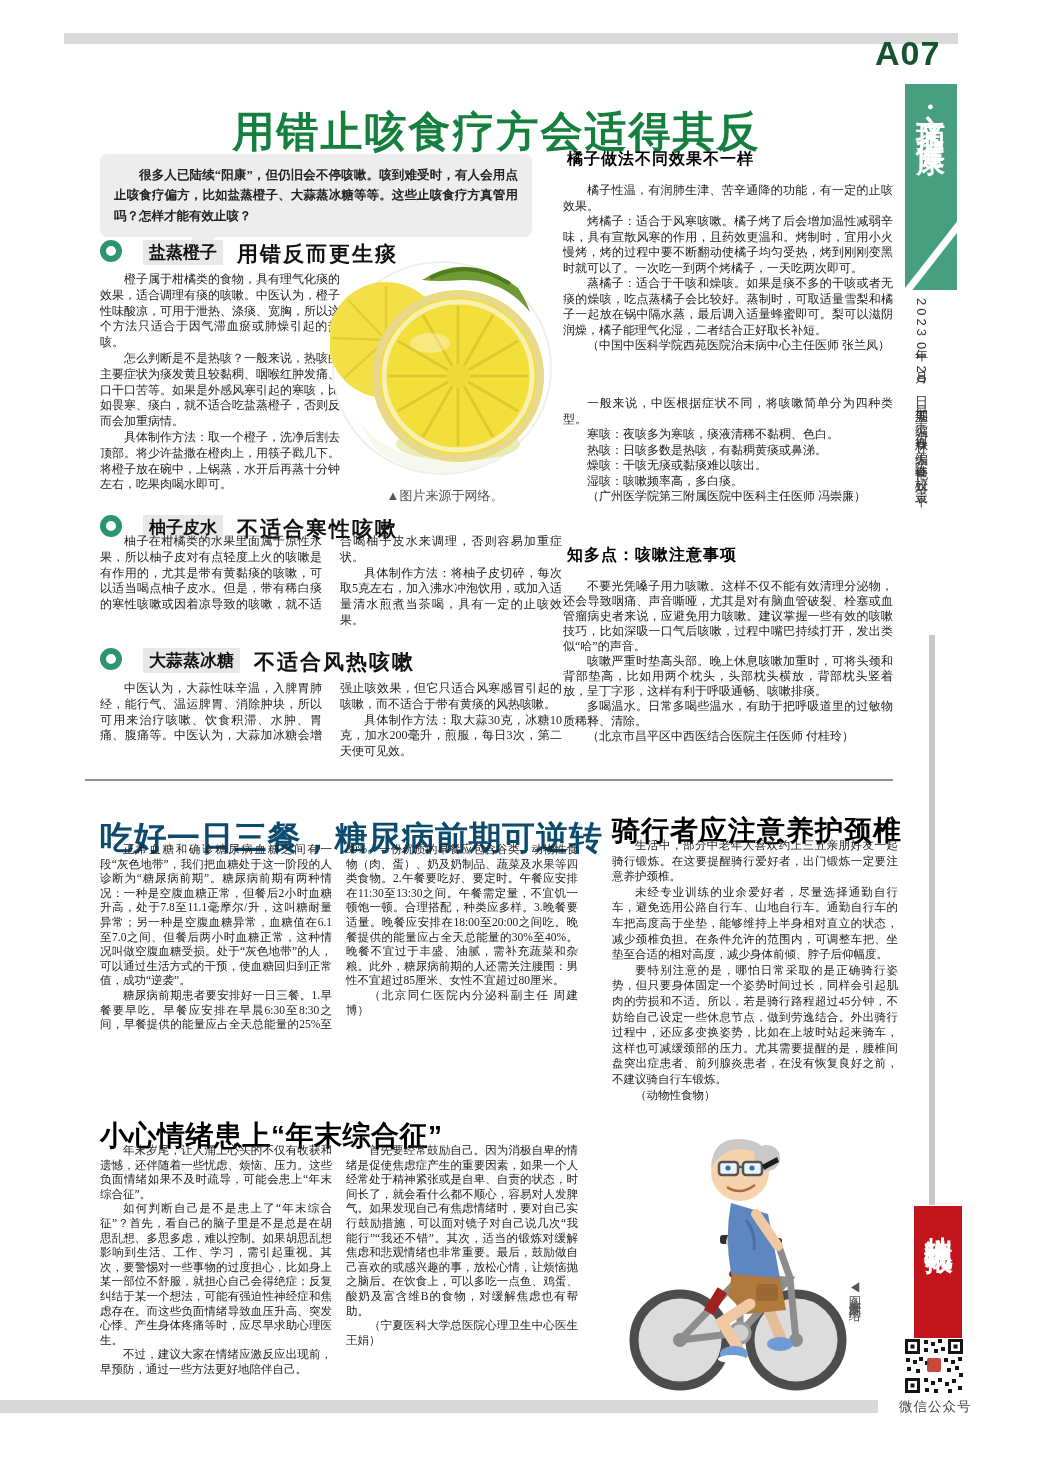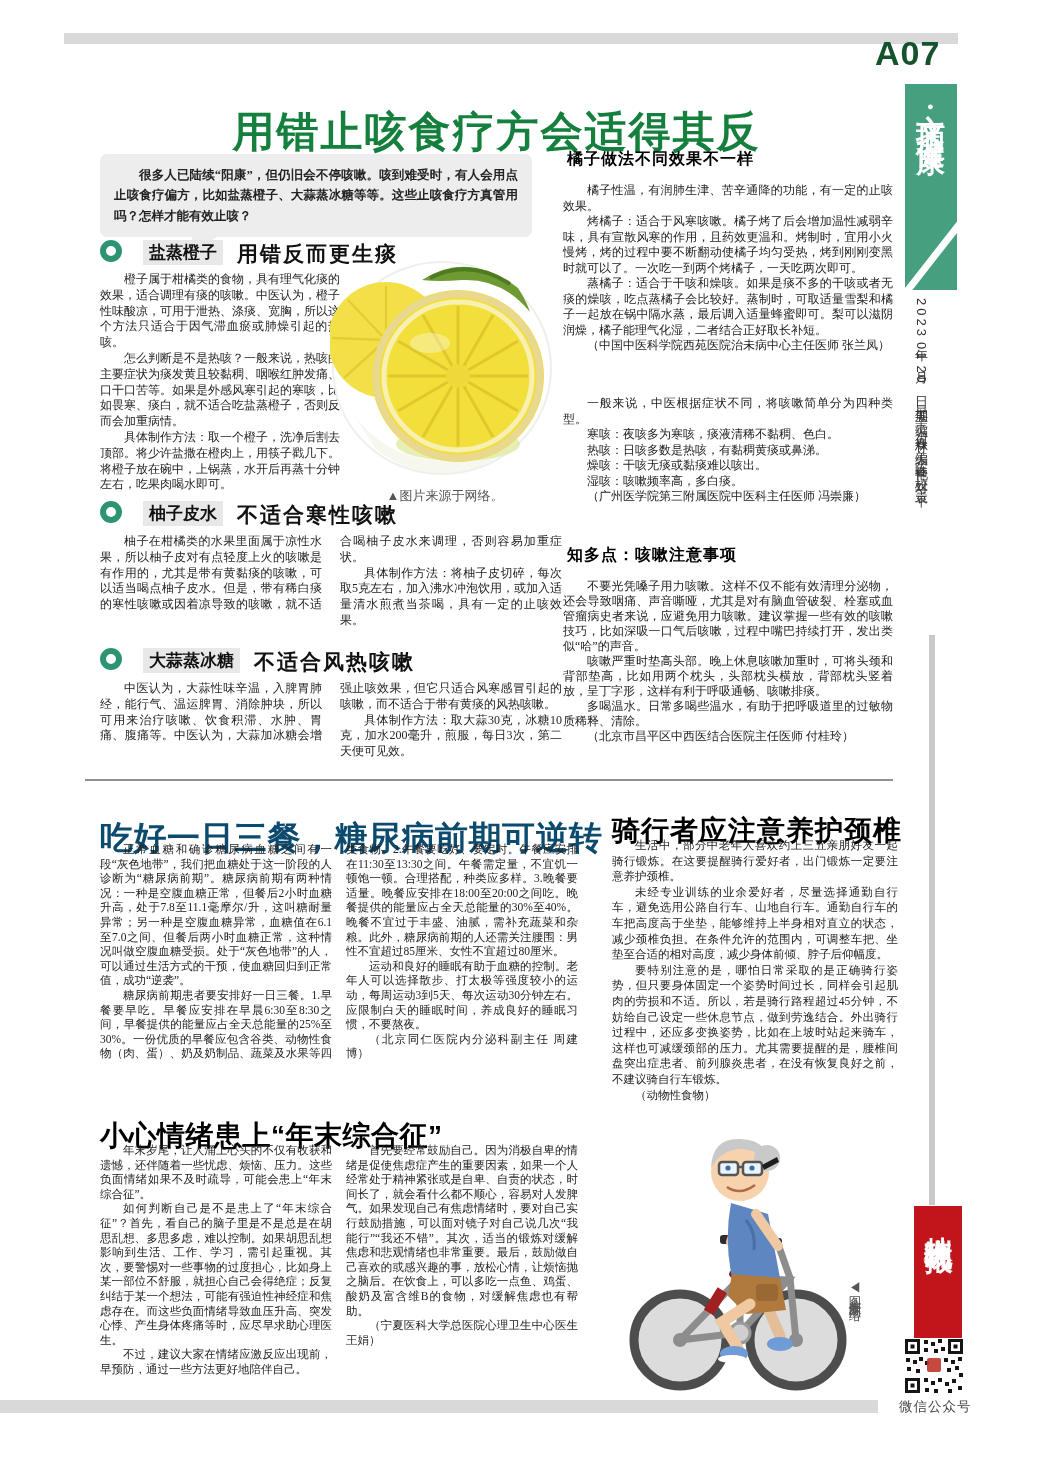--- a/index.html
+++ b/index.html
@@ -189,21 +189,21 @@
         <line x1="128" y1="128" x2="68" y2="93"></line>
           <line x1="128" y1="128" x2="93" y2="67"></line>
       </g>
       <circle cx="128" cy="128" r="12" fill="#eed83a"></circle>
       <ellipse cx="100" cy="95" rx="20" ry="10" fill="#ffffff" opacity="0.35"></ellipse>
     </g>
   </svg>
 </div>
 <div class="abs photo-caption">▲图片来源于网络。</div>
 
-<div class="abs sec-head" style="left:100px;top:501px;">
+<div class="abs sec-head" style="left:100px;top:515px;">
   <span class="donut"></span>
   <span class="sec-tag">柚子皮水</span>
   <span class="sec-sub">不适合寒性咳嗽</span>
 </div>
 <div class="abs sec2-body body-text">
     <p>柚子在柑橘类的水果里面属于凉性水果，所以柚子皮对有点轻度上火的咳嗽是有作用的，尤其是带有黄黏痰的咳嗽，可以适当喝点柚子皮水。但是，带有稀白痰的寒性咳嗽或因着凉导致的咳嗽，就不适合喝柚子皮水来调理，否则容易加重症状。</p>
     <p>具体制作方法：将柚子皮切碎，每次取5克左右，加入沸水冲泡饮用，或加入适量清水煎煮当茶喝，具有一定的止咳效果。</p>
   </div>
 
 <div class="abs sec-head" style="left:100px;top:648px;">
@@ -251,21 +251,20 @@
   </div>
 </div>
 
 <div class="abs divider"></div>
 
 <h2 class="abs diabetes-headline">吃好一日三餐，糖尿病前期可逆转</h2>
 <div class="abs diabetes-body body-text">
   <div>
       <p>正常血糖和确诊糖尿病血糖之间有一段“灰色地带”，我们把血糖处于这一阶段的人诊断为“糖尿病前期”。糖尿病前期有两种情况：一种是空腹血糖正常，但餐后2小时血糖升高，处于7.8至11.1毫摩尔/升，这叫糖耐量异常；另一种是空腹血糖异常，血糖值在6.1至7.0之间、但餐后两小时血糖正常，这种情况叫做空腹血糖受损。处于“灰色地带”的人，可以通过生活方式的干预，使血糖回归到正常值，成功“逆袭”。</p>
       <p>糖尿病前期患者要安排好一日三餐。1.早餐要早吃。早餐应安排在早晨6:30至8:30之间，早餐提供的能量应占全天总能量的25%至30%。一份优质的早餐应包含谷类、动物性食物（肉、蛋）、奶及奶制品、蔬菜及水果等四类食物。2.午餐要吃好、要定时。午餐应安排在11:30至13:30之间。午餐需定量，不宜饥一顿饱一顿。合理搭配，种类应多样。3.晚餐要适量。晚餐应安排在18:00至20:00之间吃。晚餐提供的能量应占全天总能量的30%至40%。晚餐不宜过于丰盛、油腻，需补充蔬菜和杂粮。此外，糖尿病前期的人还需关注腰围：男性不宜超过85厘米、女性不宜超过80厘米。</p>
-      <p>运动和良好的睡眠有助于血糖的控制。老年人可以选择散步、打太极等强度较小的运动，每周运动3到5天、每次运动30分钟左右。应限制白天的睡眠时间，养成良好的睡眠习惯，不要熬夜。</p>
     </div>
   <p class="byline">（北京同仁医院内分泌科副主任 周建博）</p>
 </div>
 
 <h2 class="abs emotion-headline">小心情绪患上“年末综合征”</h2>
 <div class="abs emotion-body body-text">
   <div>
       <p>年末岁尾，让人涌上心头的不仅有收获和遗憾，还伴随着一些忧虑、烦恼、压力。这些负面情绪如果不及时疏导，可能会患上“年末综合征”。</p>
       <p>如何判断自己是不是患上了“年末综合征”？首先，看自己的脑子里是不是总是在胡思乱想、多思多虑，难以控制。如果胡思乱想影响到生活、工作、学习，需引起重视。其次，要警惕对一些事物的过度担心，比如身上某一部位不舒服，就担心自己会得绝症；反复纠结于某一个想法，可能有强迫性神经症和焦虑存在。而这些负面情绪导致血压升高、突发心悸、产生身体疼痛等时，应尽早求助心理医生。</p>
       <p>不过，建议大家在情绪应激反应出现前，早预防，通过一些方法更好地陪伴自己。</p>

